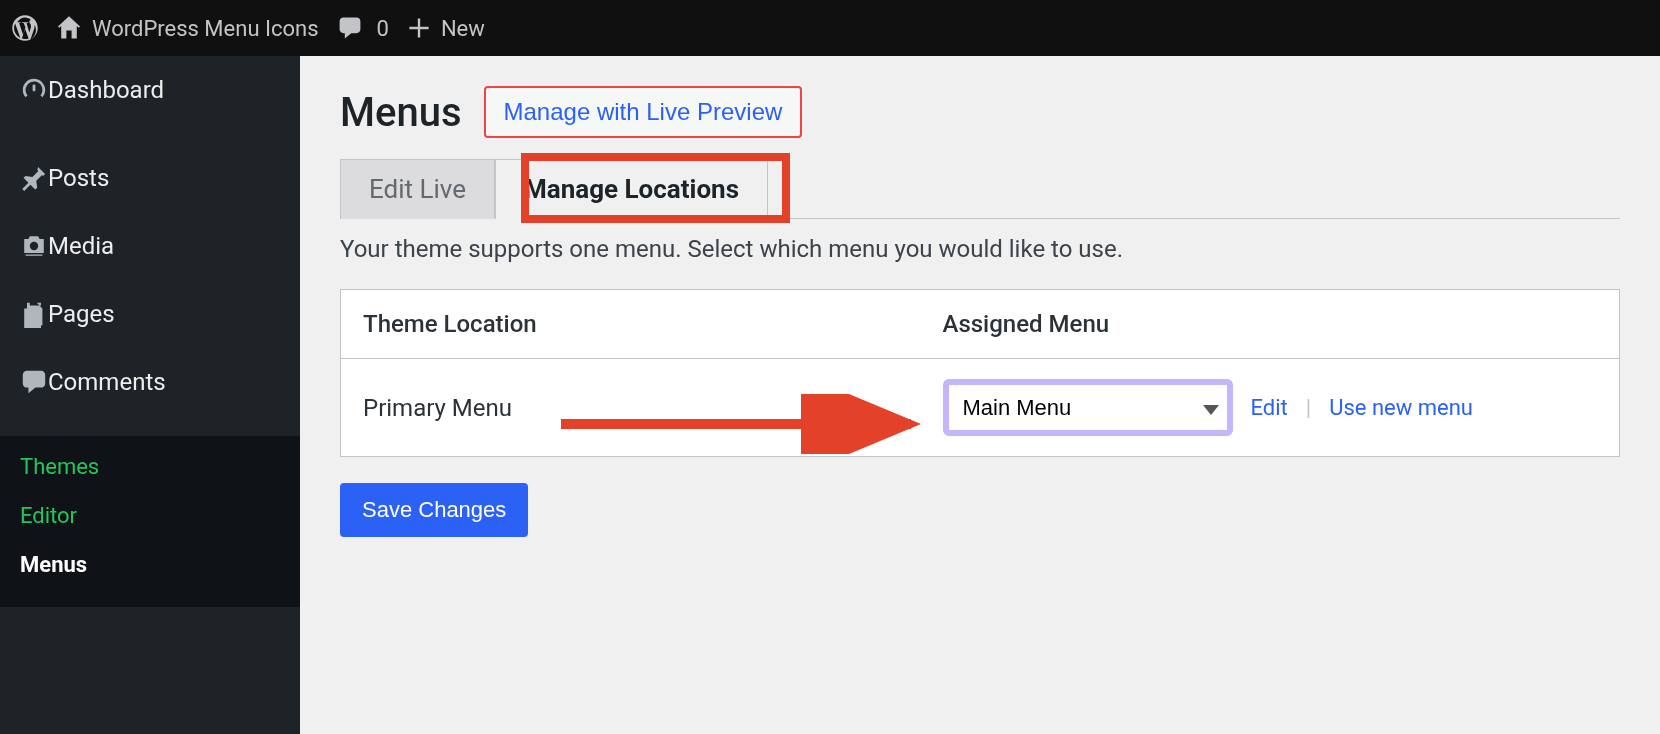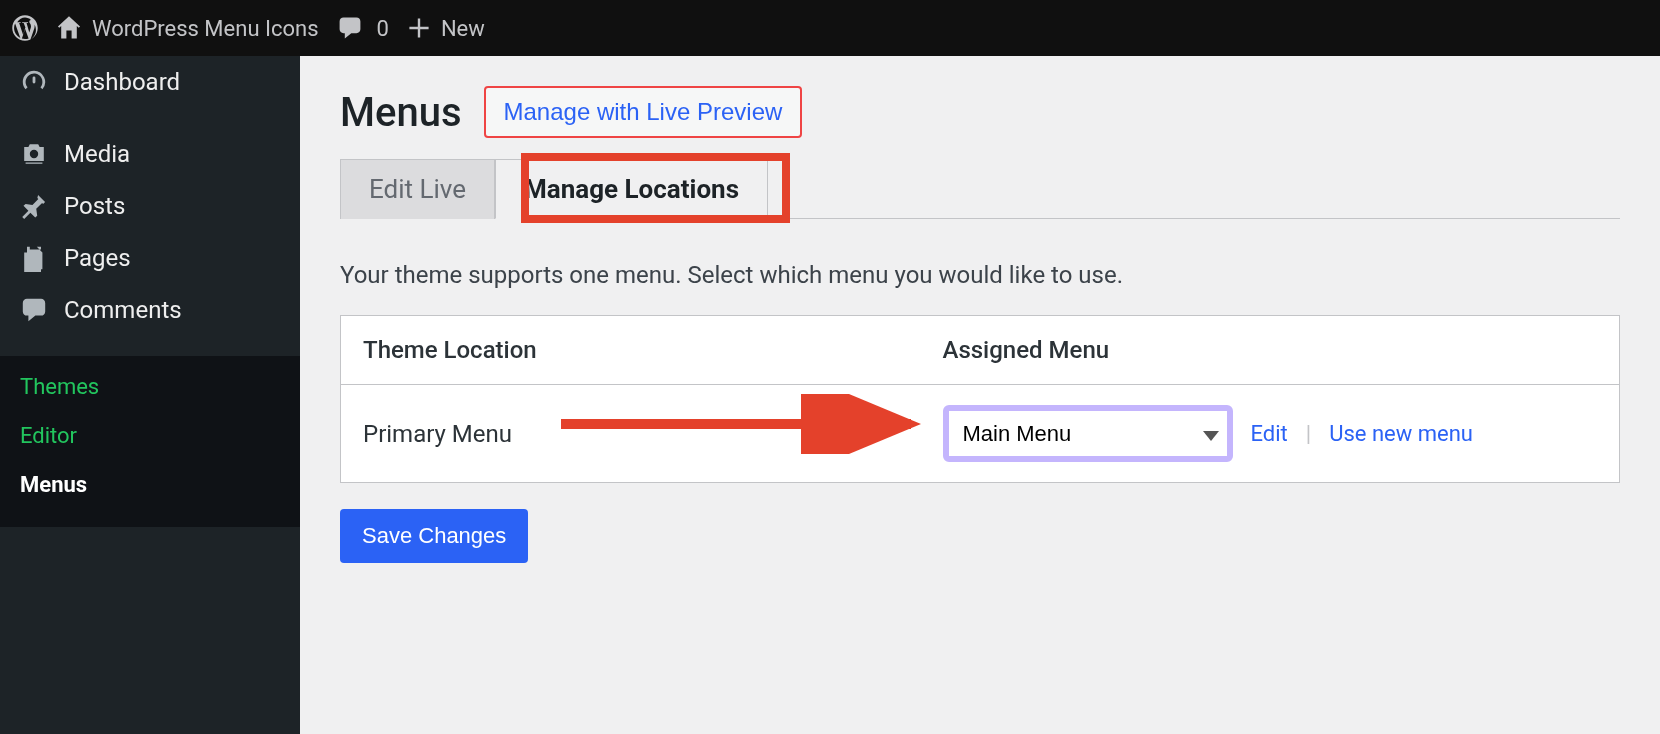--- a/index.html
+++ b/index.html
@@ -31,22 +31,21 @@
     top: 56px;
     left: 0;
     width: 300px;
     bottom: 0;
     background: #1d2327;
     color: #f0f0f1;
   }
   .sidebar .menu-item {
     display: flex;
     align-items: flex-start;
-    gap: 16px;
-    padding: 12px 20px;
+    padding: 20px 20px;
     font-size: 24px;
     color: #eee;
     cursor: pointer;
   }
   .sidebar .menu-item svg { width: 28px; height: 28px; fill: rgba(240,246,252,.7); }
   .sidebar .menu-item.active {
     background: #2271b1;
     background: #2c6ef2;
     background: #2e6af1;
     background: #2b62f5;
@@ -117,21 +116,21 @@
     background:#f0f0f1;
     color:#1d2327;
     font-weight:700;
     border-bottom:1px solid #f0f0f1;
   }
   .tab-highlight {
     position:absolute;
     border:8px solid #e4412b;
     pointer-events:none;
   }
-  .helper-text { margin-top:42px; font-size:24px; color:#3c434a; }
+  .helper-text { margin-top:16px; font-size:24px; color:#3c434a; }
   .loc-table {
     width:100%;
     margin-top:26px;
     border:1px solid #c3c4c7;
     border-collapse:collapse;
     background:#fff;
   }
   .loc-table th, .loc-table td {
     text-align:left;
     padding:20px 22px;
@@ -215,29 +214,29 @@
 <div class="sidebar">
   <div class="menu-item">
     <svg viewBox="0 0 20 20">
         <path d="M10 2a8 8 0 0 0-8 8c0 2 .7 3.8 2 5.2l1.4-1.4A6 6 0 1 1 16 10c0 1.5-.5 2.8-1.4 3.8l1.4 1.4A8 8 0 0 0 10 2zm0 4a1 1 0 0 0-1 1v3a1 1 0 0 0 2 0V7a1 1 0 0 0-1-1z"></path>
       </svg>
     <span>Dashboard</span>
   </div>
   <div style="height:20px"></div>
   <div class="menu-item">
     <svg viewBox="0 0 20 20">
+        <path d="M12.9 2.1l5 5-1.4 1.4-.7-.7-4.2 4.2.7 4.9-1.4 1.4-3.5-3.5L3 19.2 1.6 17.8l4.4-4.4-3.5-3.5L4 8.5l4.9.7L13.1 5l-.7-.7z"></path>
+      </svg>
+    <span>Posts</span>
+  </div>
+  <div class="menu-item">
+    <svg viewBox="0 0 20 20">
         <path d="M7 3h6l1 2h3v10H3V5h3zM4 17h12v-1H4zM10 7a3 3 0 1 0 0 6 3 3 0 0 0 0-6z"></path>
       </svg>
     <span>Media</span>
-  </div>
-  <div class="menu-item">
-    <svg viewBox="0 0 20 20">
-        <path d="M12.9 2.1l5 5-1.4 1.4-.7-.7-4.2 4.2.7 4.9-1.4 1.4-3.5-3.5L3 19.2 1.6 17.8l4.4-4.4-3.5-3.5L4 8.5l4.9.7L13.1 5l-.7-.7z"></path>
-      </svg>
-    <span>Posts</span>
   </div>
   <div class="menu-item">
     <svg viewBox="0 0 20 20">
         <path d="M5 2h7l4 4v12H5zM7 4h8V2H7zM3 6h2v12h10v2H3z"></path>
       </svg>
     <span>Pages</span>
   </div>
   <div class="menu-item">
     <svg viewBox="0 0 20 20">
         <path d="M5 2h10c1.7 0 3 1.3 3 3v6c0 1.7-1.3 3-3 3h-4l-5 4v-4H5c-1.7 0-3-1.3-3-3V5c0-1.7 1.3-3 3-3z"></path>

